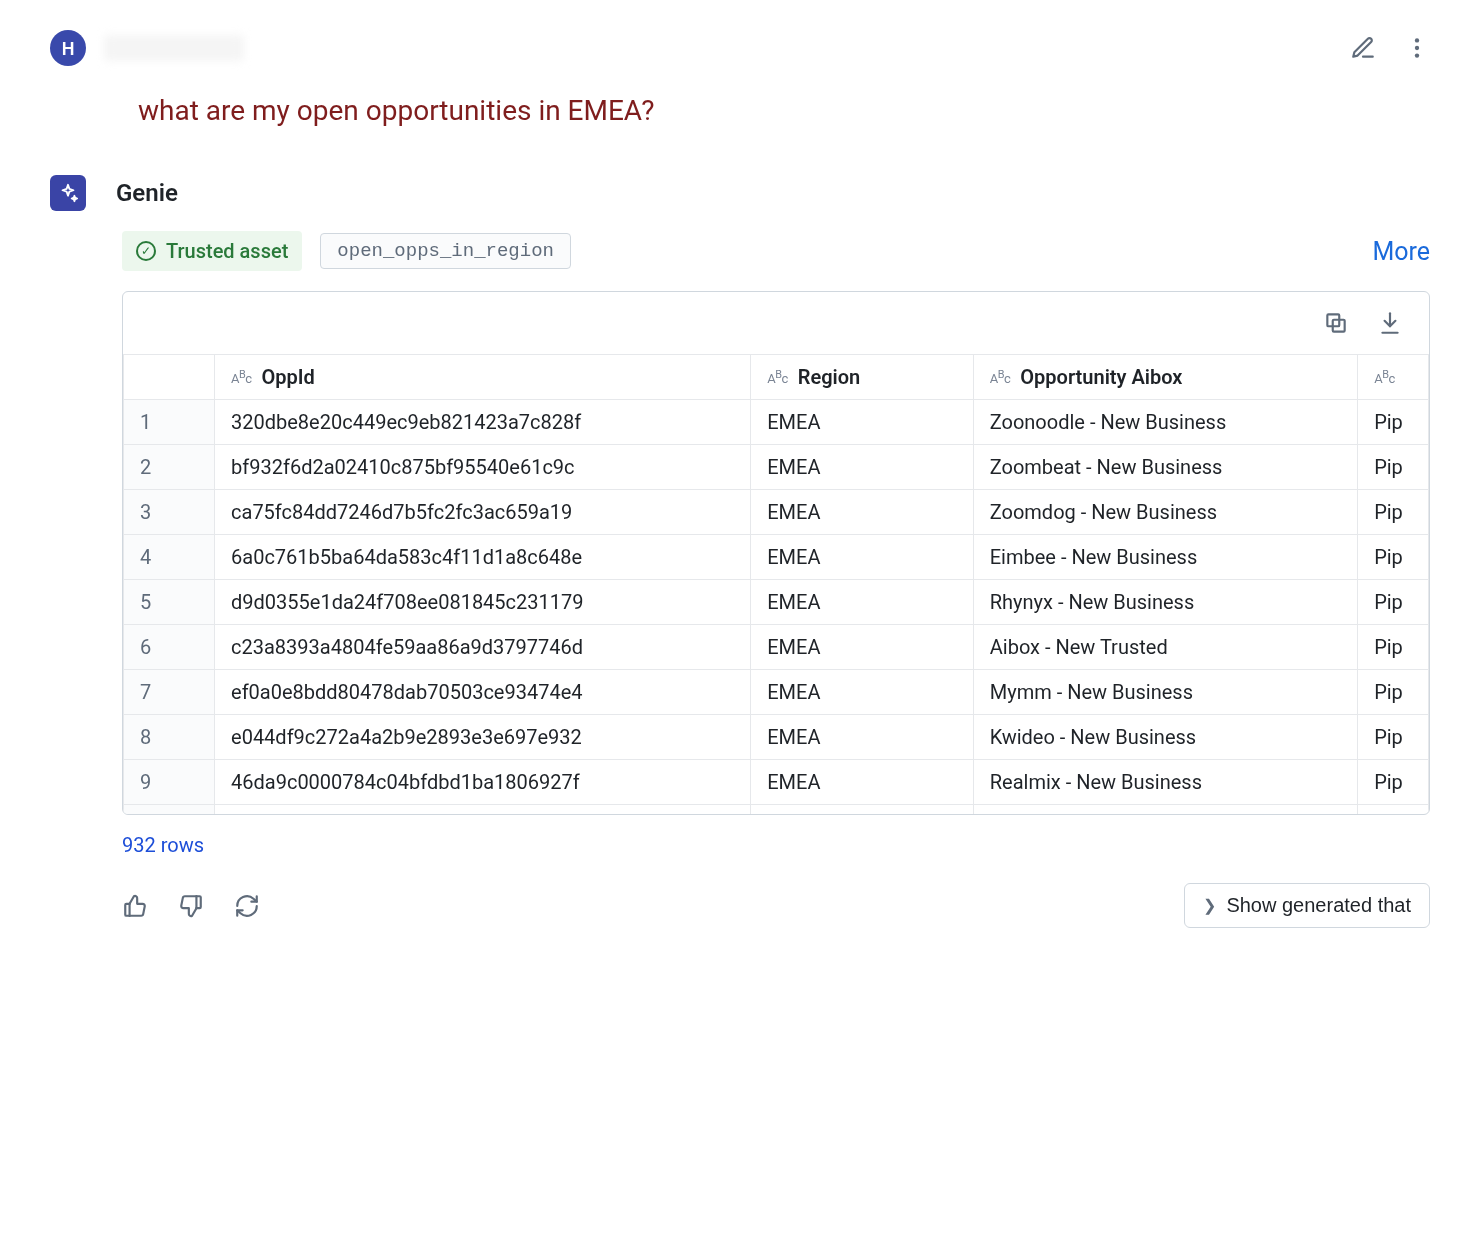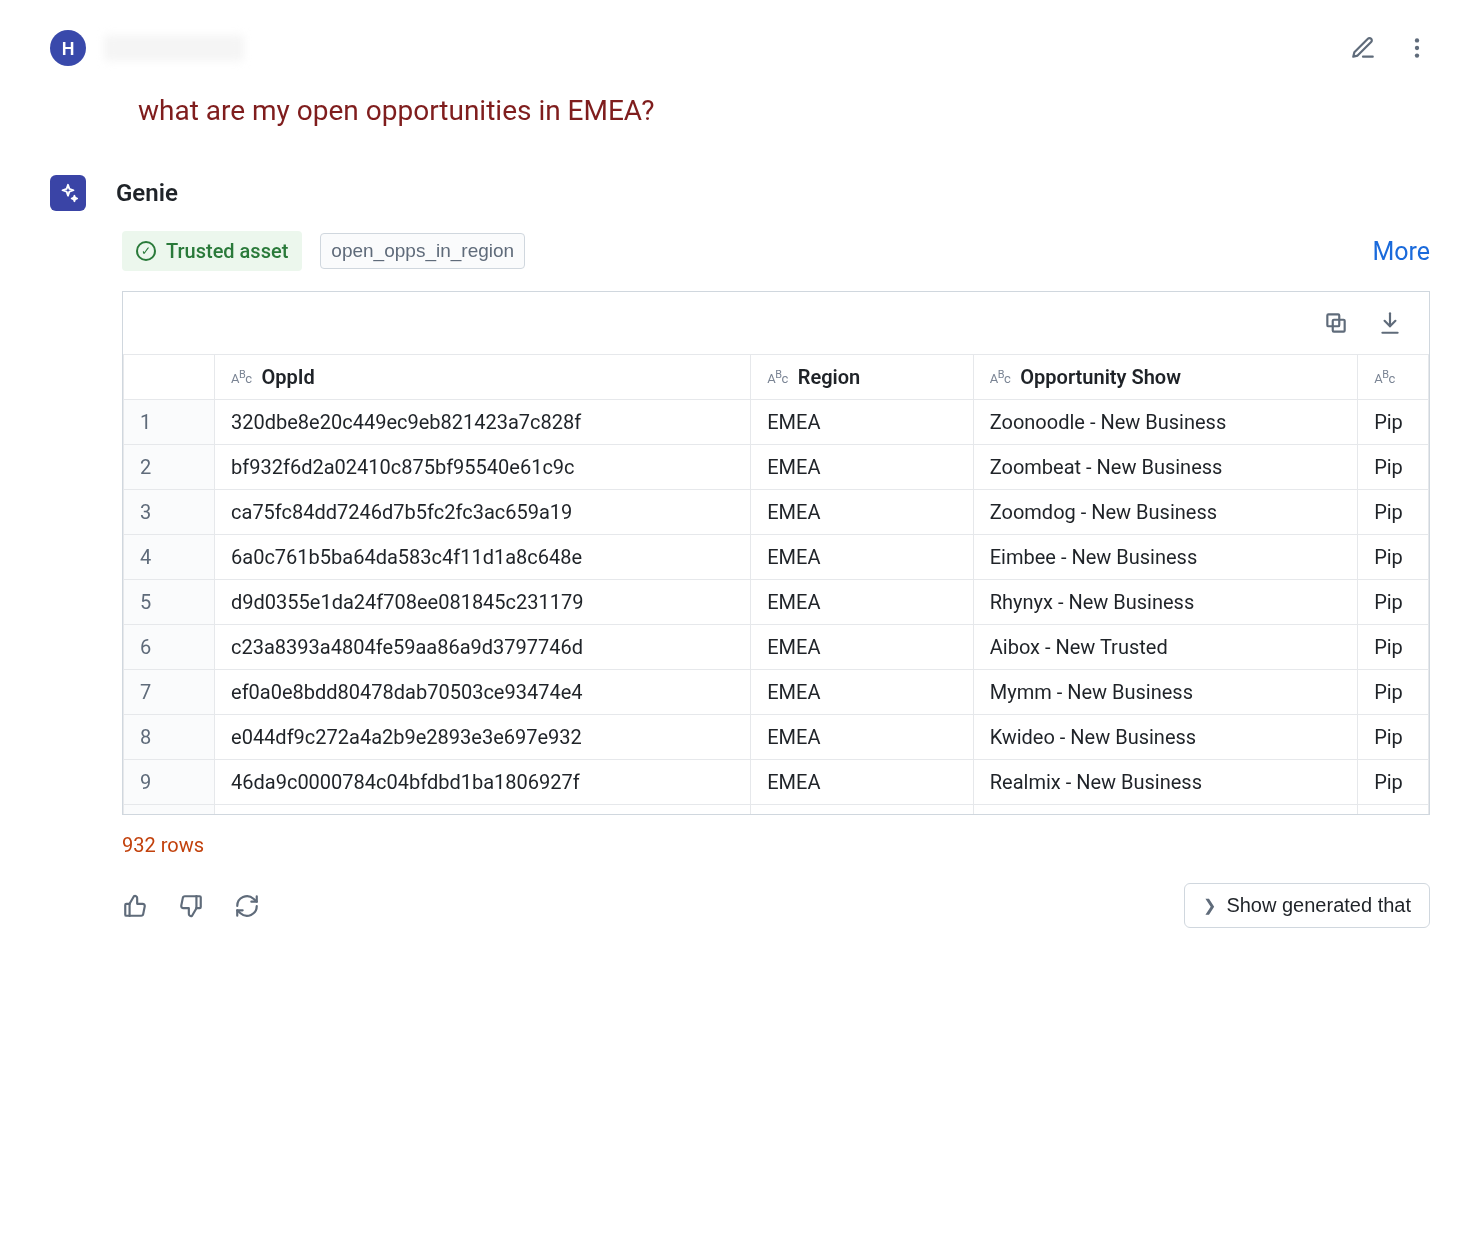--- a/index.html
+++ b/index.html
@@ -11,37 +11,37 @@
 .username-blur { width: 140px; height: 26px; background: #f5f5f5; filter: blur(4px); border-radius: 4px; }
 .header-actions { margin-left: auto; display: flex; gap: 28px; align-items: center; }
 .icon-btn { background: none; border: none; cursor: pointer; color: #5f6b7a; display:flex; align-items:center; justify-content:center; }
 .question { margin-left: 88px; margin-bottom: 48px; font-size: 28px; color: #7f1d1d; }
 .response-header { display: flex; align-items: center; gap: 30px; margin-bottom: 20px; }
 .genie-name { font-size: 24px; font-weight: 600; }
 .trust-row { margin-left: 72px; display: flex; align-items: center; gap: 18px; margin-bottom: 20px; flex-wrap: nowrap; }
 .trusted-badge { display: inline-flex; align-items: center; gap: 10px; background: #ecf7ed; padding: 8px 14px; border-radius: 4px; color: #2a7a3a; font-size: 20px; font-weight: 500; }
 .check-circle { width: 20px; height: 20px; border: 2px solid #2a7a3a; border-radius: 50%; display:inline-flex; align-items:center; justify-content:center; font-size:12px; }
 .found-text { color: #5f6b7a; font-size: 20px; }
-.func-chip { display: inline-block; padding: 6px 10px; border: 1px solid #d0d7de; border-radius: 4px; font-family: Liberation Sans, sans-serif; font-size: 19px; color: #5f6b7a; background:#fafbfc; }
+.func-chip { display: inline-block; padding: 6px 16px; border: 1px solid #d0d7de; border-radius: 4px; font-family: Liberation Mono, monospace; font-size: 19px; color: #5f6b7a; background:#fafbfc; }
 .more-link { margin-left: auto; color: #1a6adb; font-size: 25px; text-decoration: none; }
-.table-card { margin-left: 72px; border: 1px solid #d0d7de; border-radius: 0; overflow: hidden; }
+.table-card { margin-left: 72px; border: 1px solid #d0d7de; border-radius: 6px; overflow: hidden; }
 .table-toolbar { display: flex; justify-content: flex-end; gap: 28px; padding: 18px 26px; }
 .data-table { width: 100%; border-collapse: collapse; table-layout: fixed; }
 .data-table th, .data-table td { border: 1px solid #e6e8eb; padding: 10px 16px; text-align: left; font-size: 20px; white-space: nowrap; overflow: hidden; text-overflow: clip; }
 .data-table th { font-weight: 600; background: #fff; }
 .data-table th .th-inner { display:flex; align-items:center; gap:10px; }
 .col-idx { width: 90px; text-align: center; color: #5f6b7a; background:#fafbfc; }
 .col-oppid { width: 530px; }
 .col-region { width: 220px; }
 .col-opname { width: 380px; }
 .col-extra { width: 70px; }
 .type-ico { font-size: 13px; color:#7a8494; font-weight:400; letter-spacing:-0.5px; }
 .scroll-clip { max-height: 460px; overflow: hidden; position:relative; }
 .footer-row { margin-left: 72px; margin-top: 18px; display:flex; align-items:center; }
-.rows-count { font-size: 20px; color: #c2410c; margin-bottom: 26px; }
+.rows-count { font-size: 20px; color: #1d4ed8; margin-bottom: 26px; }
 .feedback-row { display:flex; align-items:center; gap: 30px; width:100%; }
 .code-btn { margin-left:auto; display:inline-flex; align-items:center; gap:10px; padding: 10px 18px; border:1px solid #d0d7de; border-radius:6px; background:#fff; font-size:20px; color:#1f2328; cursor:pointer; }
 .chev { font-size:16px; color:#5f6b7a; }
 svg { display:block; }
 </style>
 </head>
 <body>
 
 <div class="container">
 
@@ -115,21 +115,21 @@
               </th>
           <th class="col-region">
                 <div class="th-inner">
                   <span class="type-ico">A<sup>B</sup>c</span>
                   <span>Region</span>
                 </div>
               </th>
           <th class="col-opname">
                 <div class="th-inner">
                   <span class="type-ico">A<sup>B</sup>c</span>
-                  <span>Opportunity Show</span>
+                  <span>Opportunity Aibox</span>
                 </div>
               </th>
           <th class="col-extra">
                 <div class="th-inner">
                   <span class="type-ico">A<sup>B</sup>c</span>
                 </div>
               </th>
         </tr>
       </thead>
       <tbody id="tbody">

